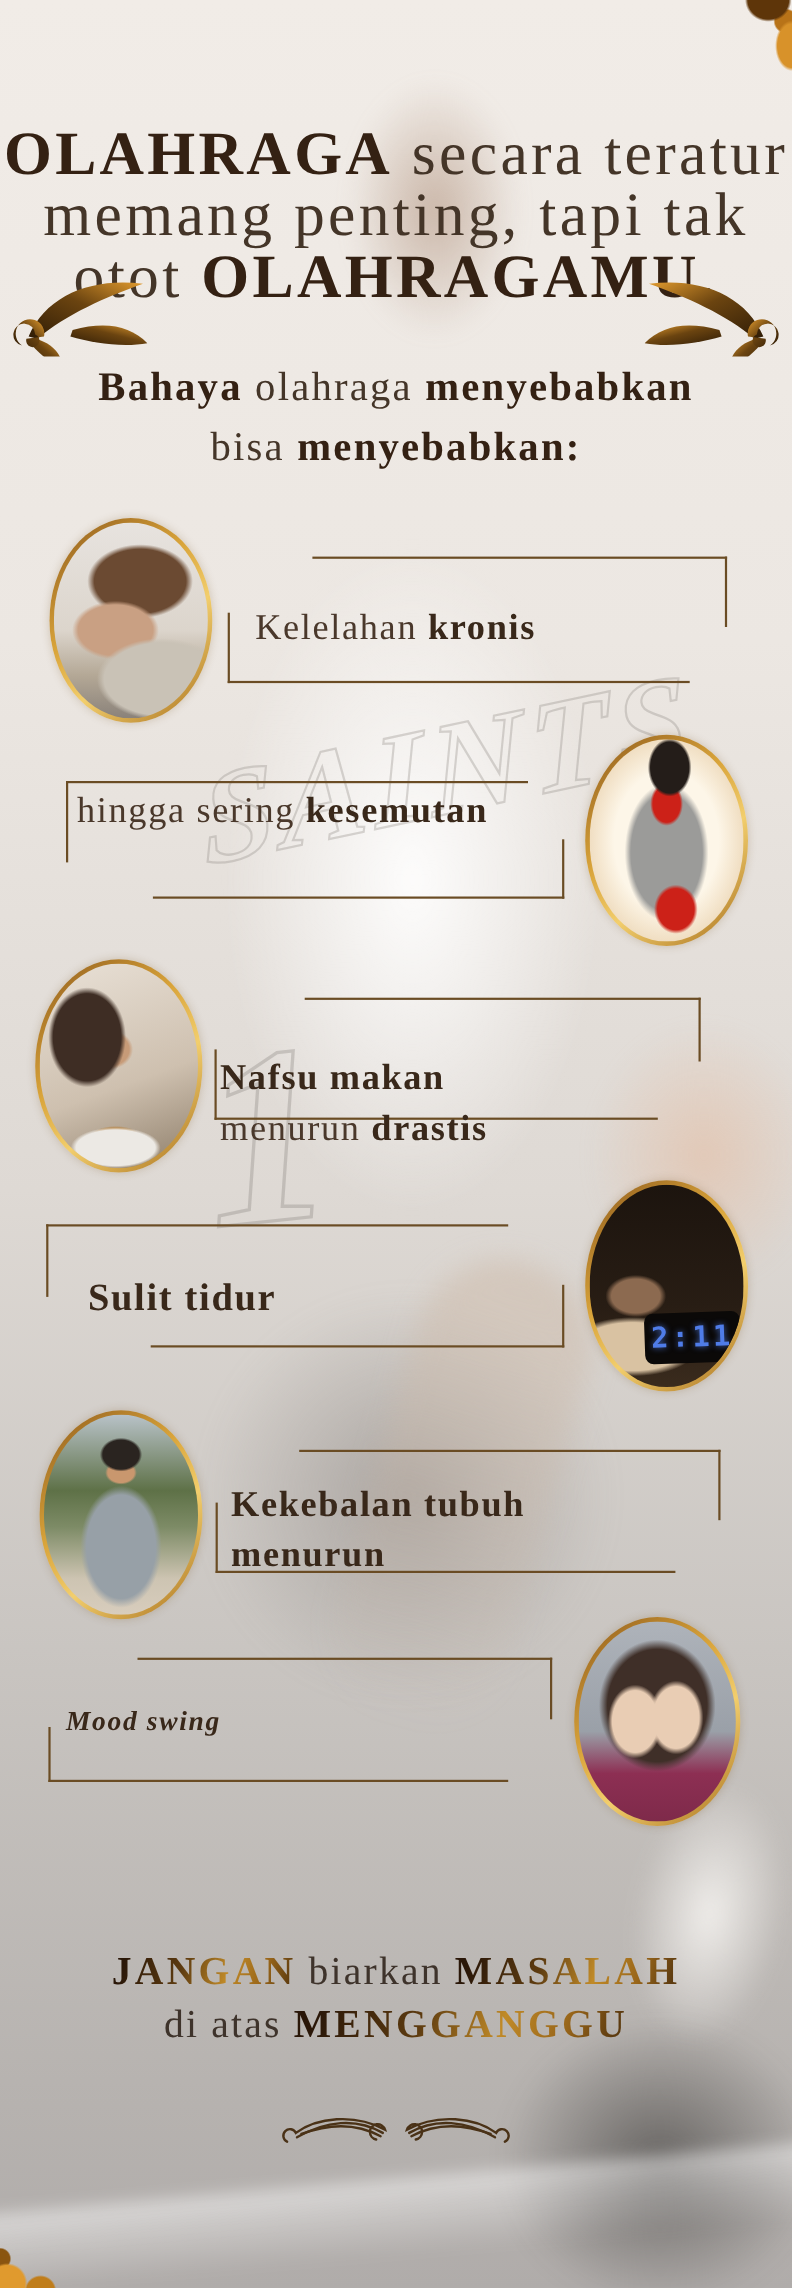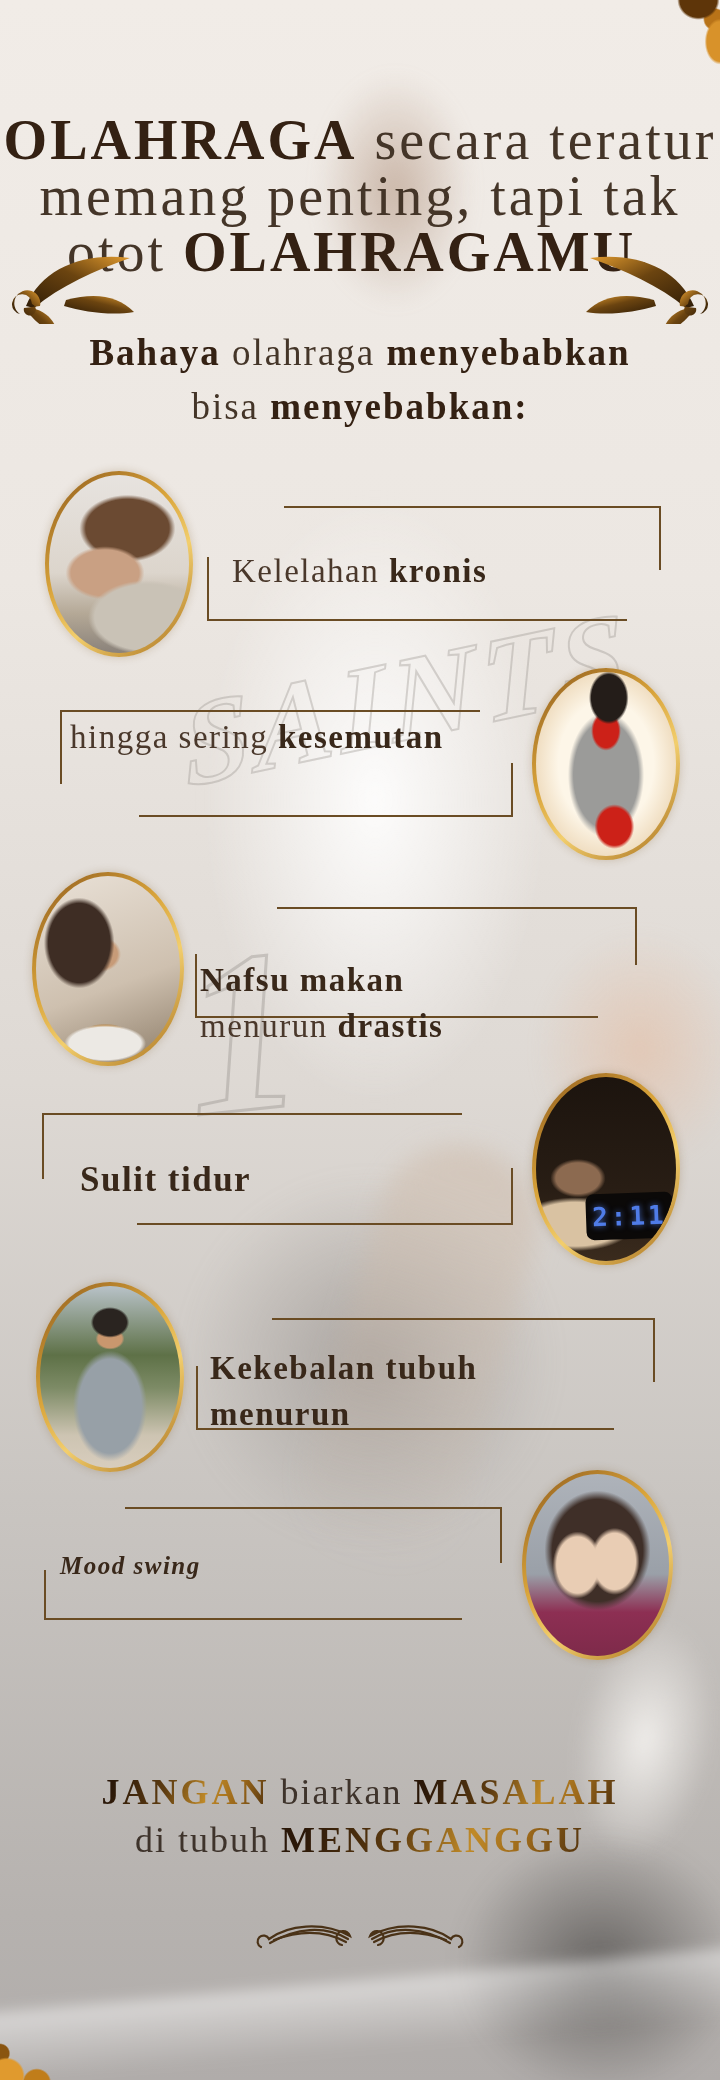--- a/index.html
+++ b/index.html
@@ -205,21 +205,21 @@
     <div class="oval-inner art6" title="woman covering face with sad and happy faces drawn on palms"></div>
   </div>
   <div class="ln tr" style="left:125px;top:1507px;width:377px;height:56px;"></div>
   <div class="ln bl" style="left:44px;top:1570px;width:418px;height:50px;"></div>
   <div class="itxt" style="left:60px;top:1544px;width:390px;line-height:44px;font-size:25px;">
     <div><span class="b i">Mood swing</span></div>
   </div>
 
   <div class="abs cta">
     <div><span class="g">JANGAN</span><span> biarkan </span><span class="g">MASALAH</span></div>
-    <div><span>di tubuh </span><span class="g">MENGGANGGU</span></div>
+    <div><span>di atas </span><span class="g">MENGGANGGU</span></div>
   </div>
 
   <svg class="abs orn" viewBox="0 0 224 42" fill="none" stroke="#4a3217" stroke-width="2.2" stroke-linecap="round">
     <g id="swl">
       <path d="M13,31 a6,6 0 1,1 8,-8 C40,9 74,5 102,20 a7,7 0 1,0 -8,9"></path>
       <path d="M22,27 C48,12 76,9 100,23"></path>
       <path d="M26,24 C50,15 74,13 98,26"></path>
     </g>
     <use href="#swl" transform="translate(224,0) scale(-1,1)"></use>
   </svg>

